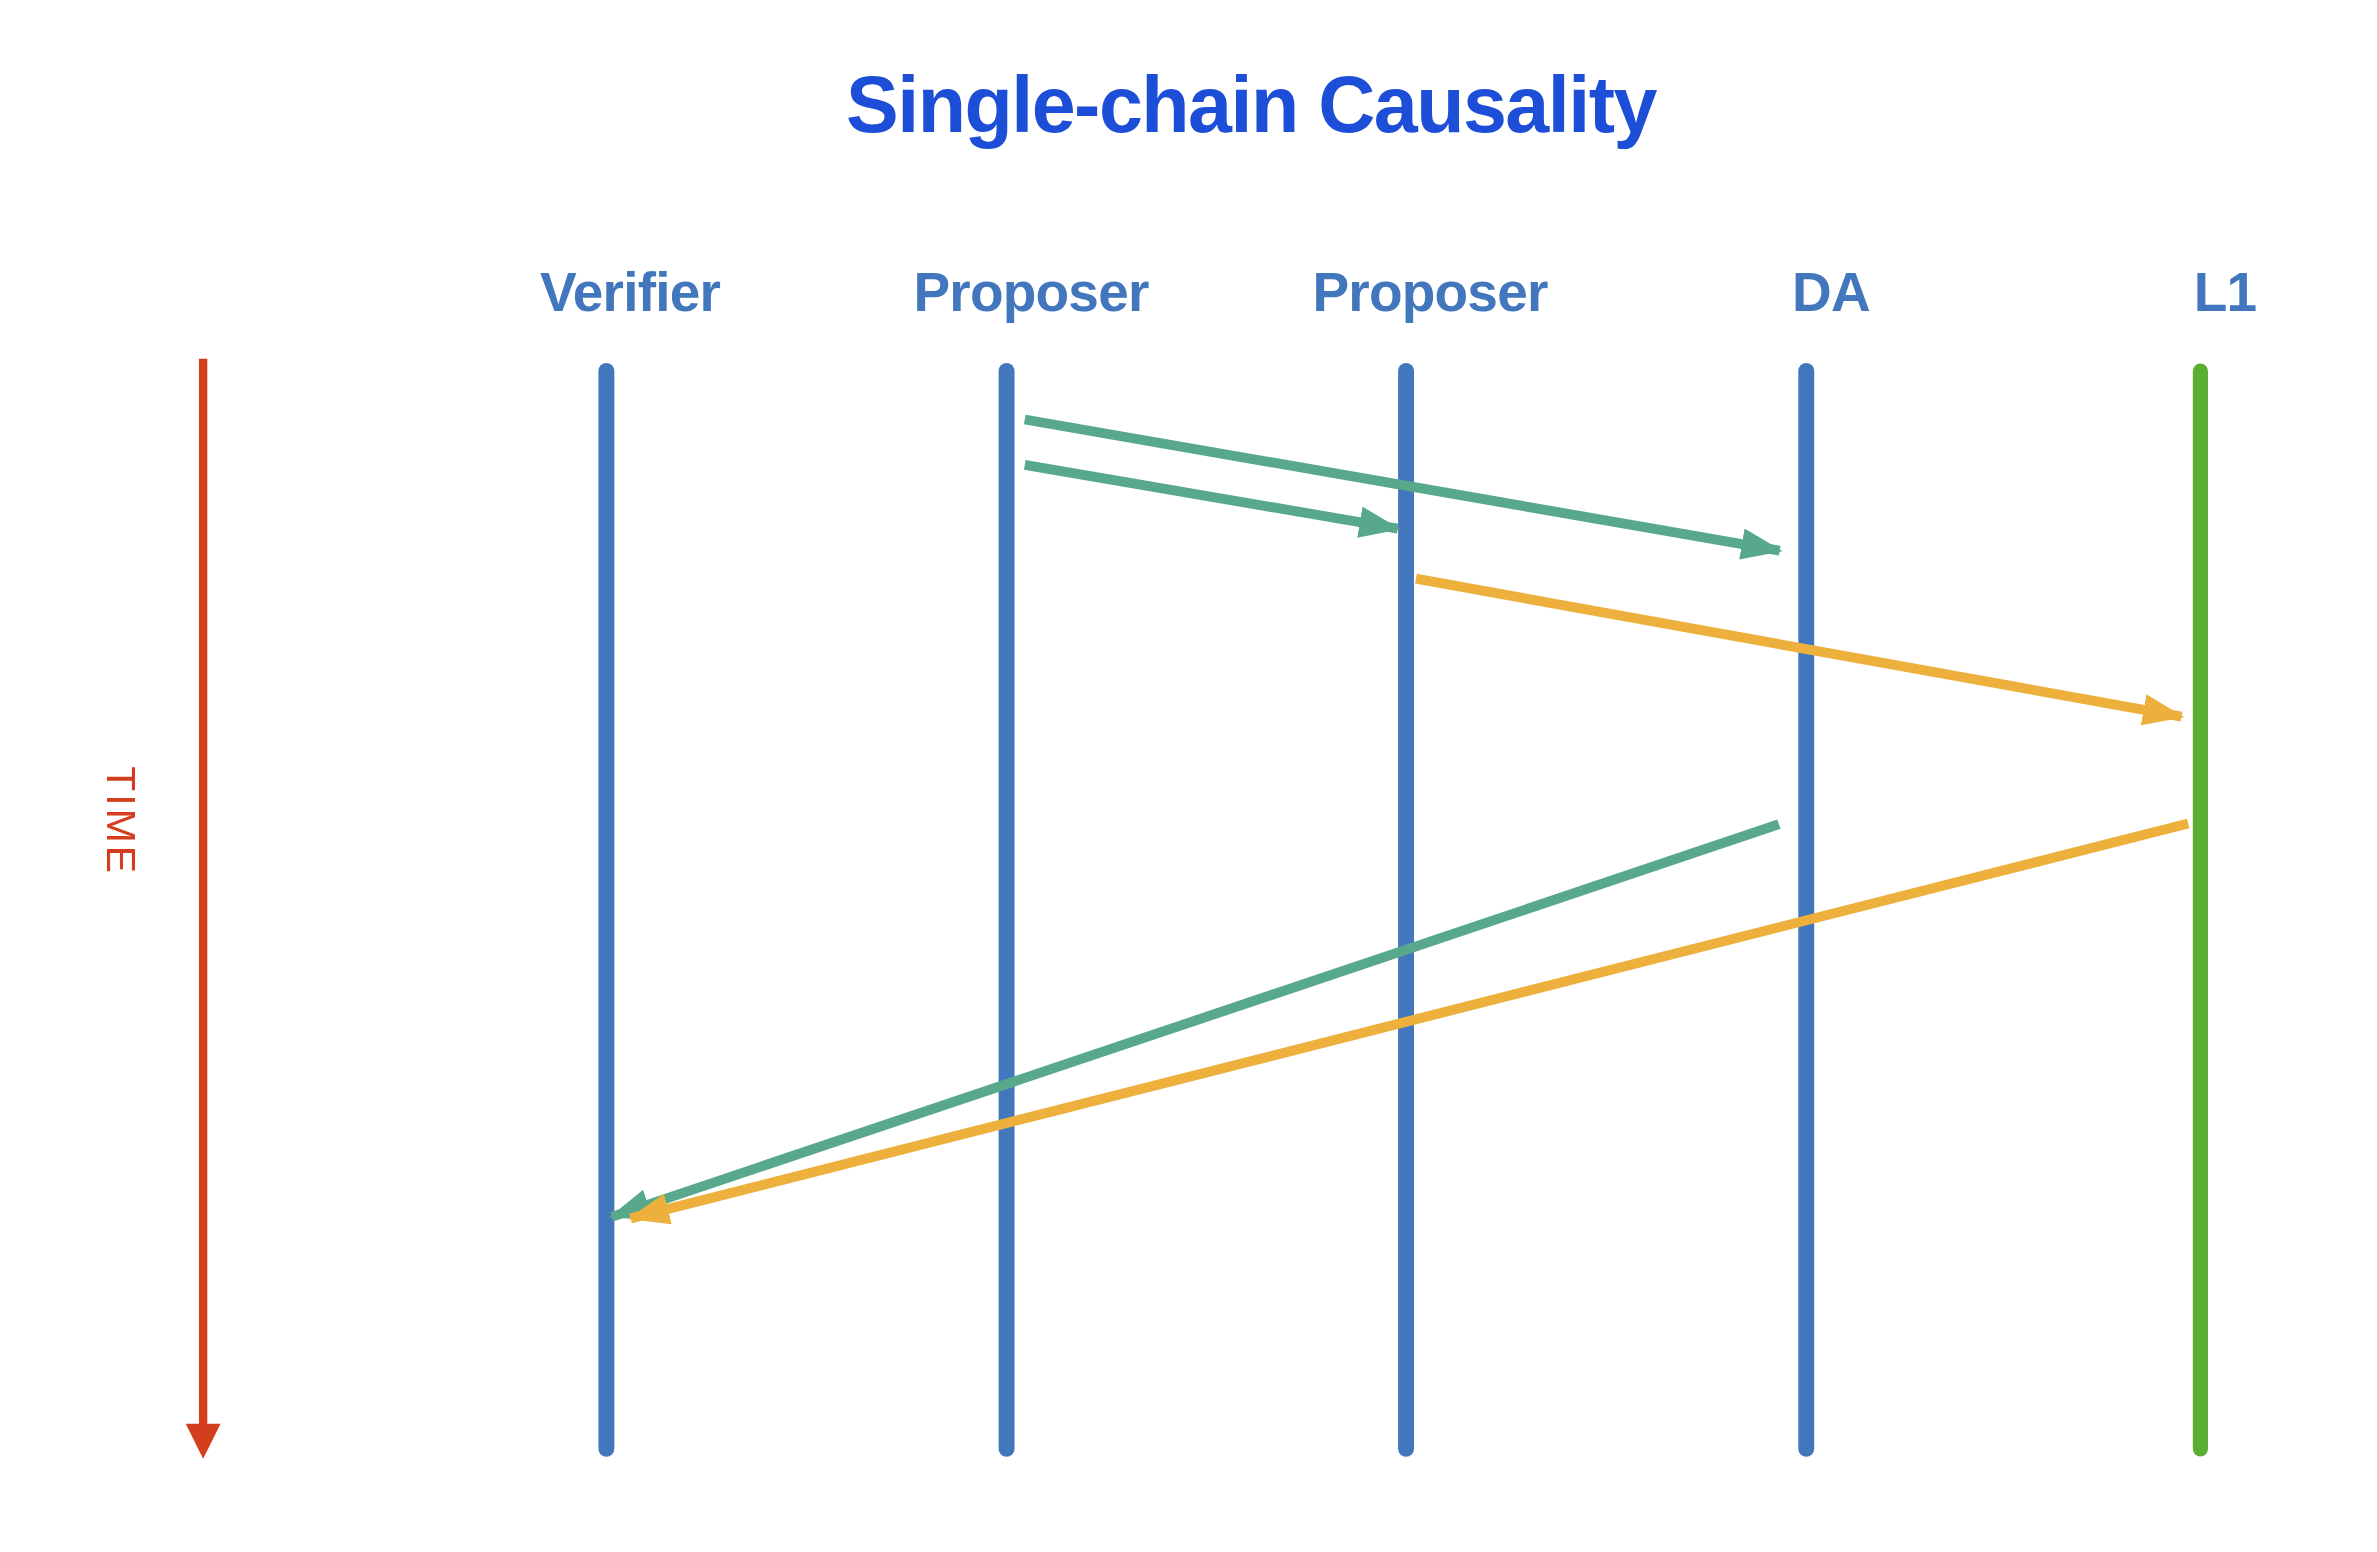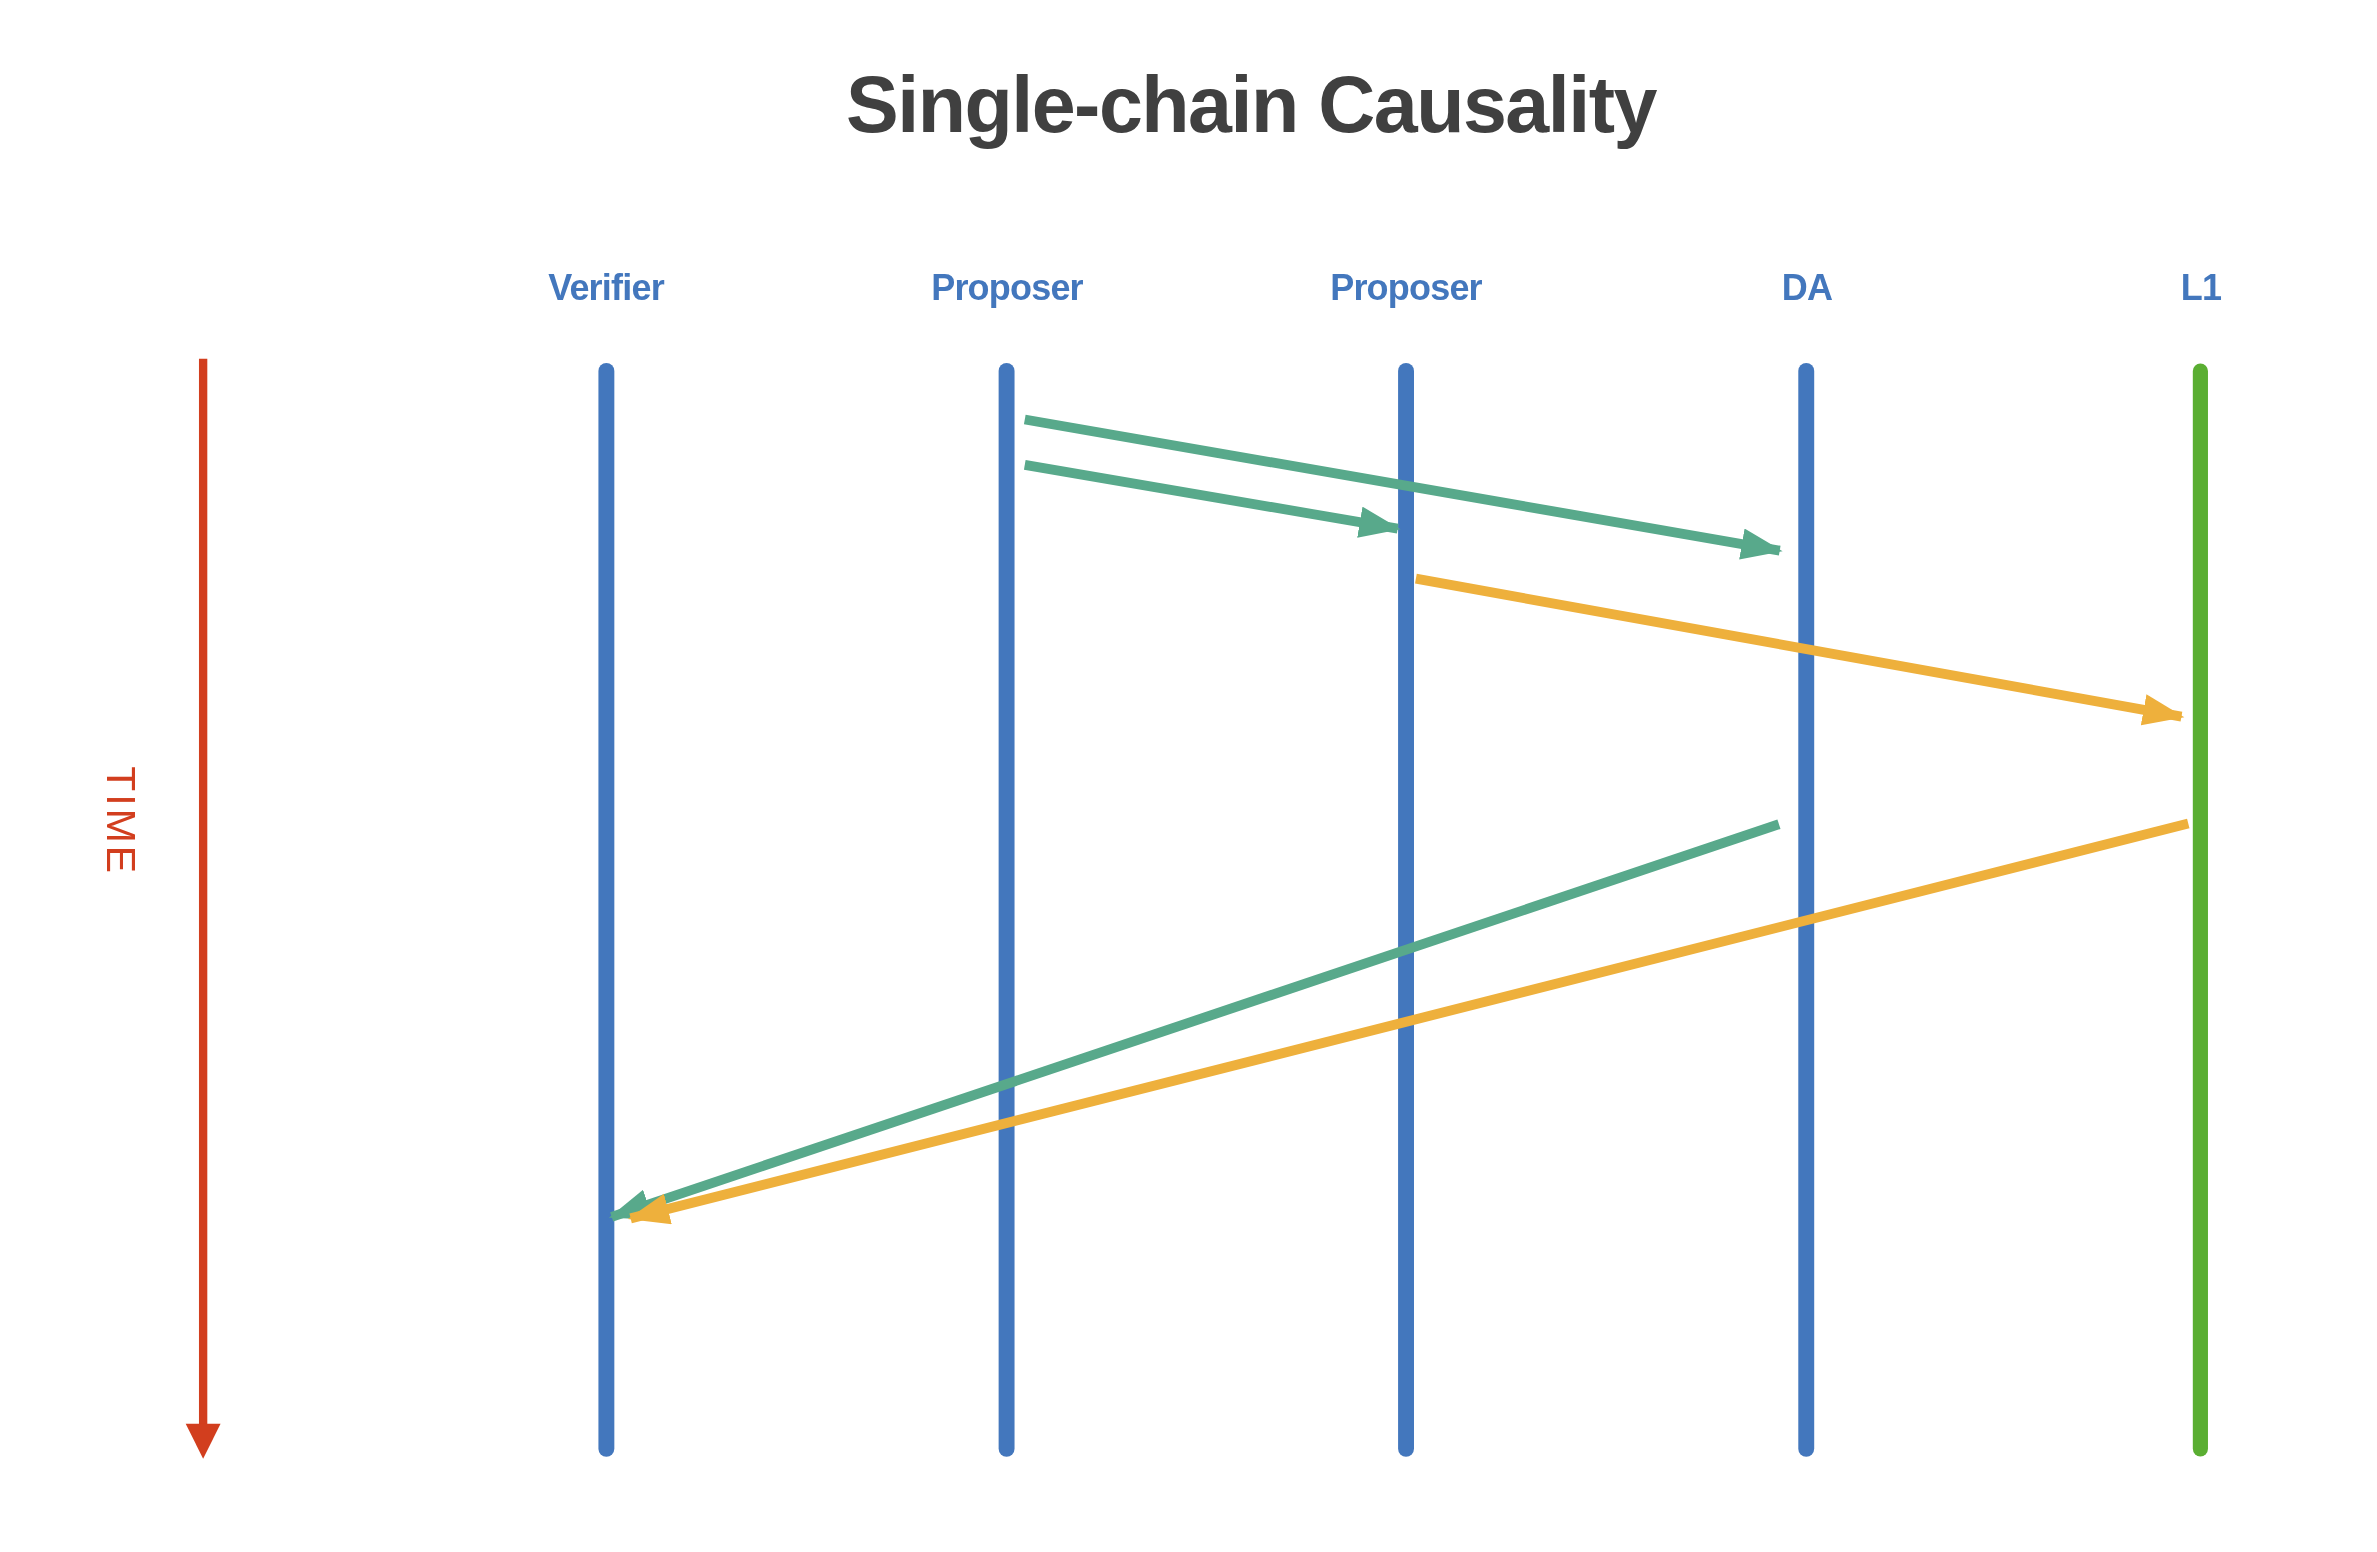--- a/index.html
+++ b/index.html
@@ -13,32 +13,33 @@
     position: absolute; left: 0; top: 0;
     width: 2377px; height: 1553px;
   }
   .title {
     position: absolute;
     top: 59px; left: 1251px;
     transform: translateX(-50%);
     font-size: 79px;
     font-weight: 700;
     letter-spacing: -1.5px;
-    color: #404040;
+    color: #1d4ed8;
     white-space: nowrap;
   }
   .lane-label {
     position: absolute;
-    top: 267px;
+    top: 260px;
     transform: translateX(-50%);
-    font-size: 36px;
+    font-size: 55px;
     font-weight: 700;
     letter-spacing: -0.8px;
     color: #4377bd;
     white-space: nowrap;
+    margin-left: 24px;
   }
   svg { position: absolute; left: 0; top: 0; }
   .time-label {
     font-size: 54px;
     font-weight: 400;
     letter-spacing: 4px;
   }
 </style>
 </head>
 <body>

